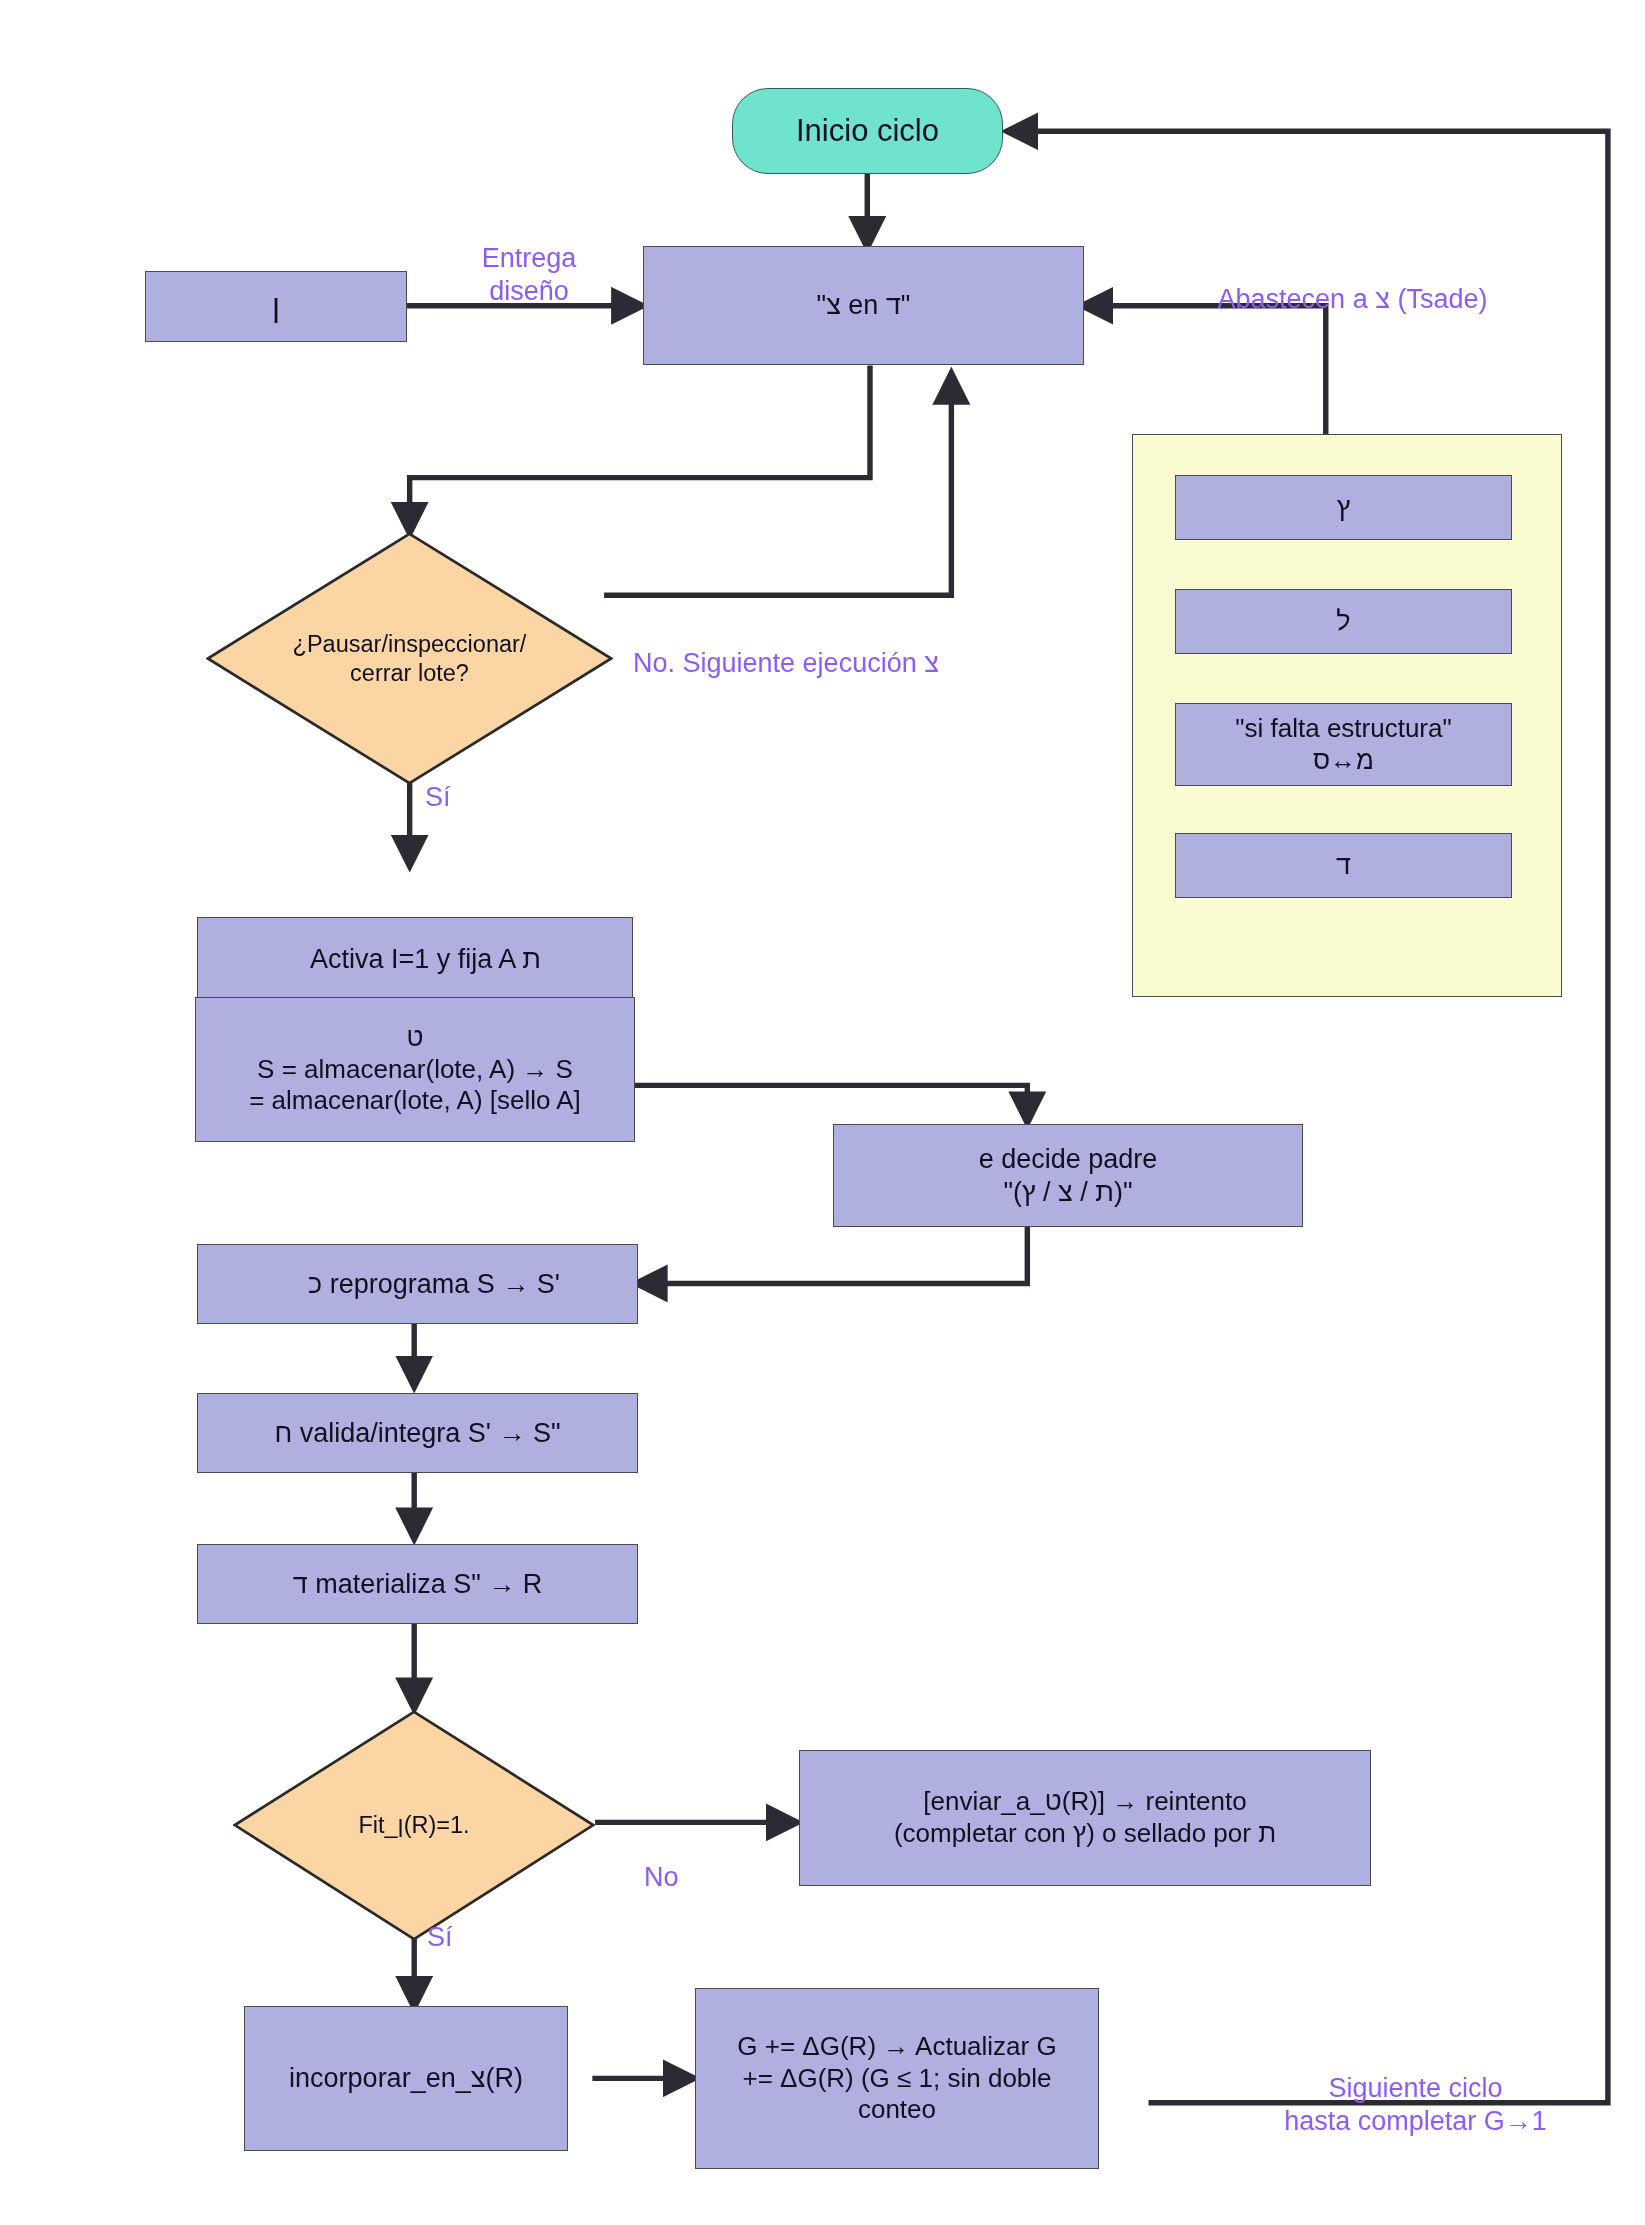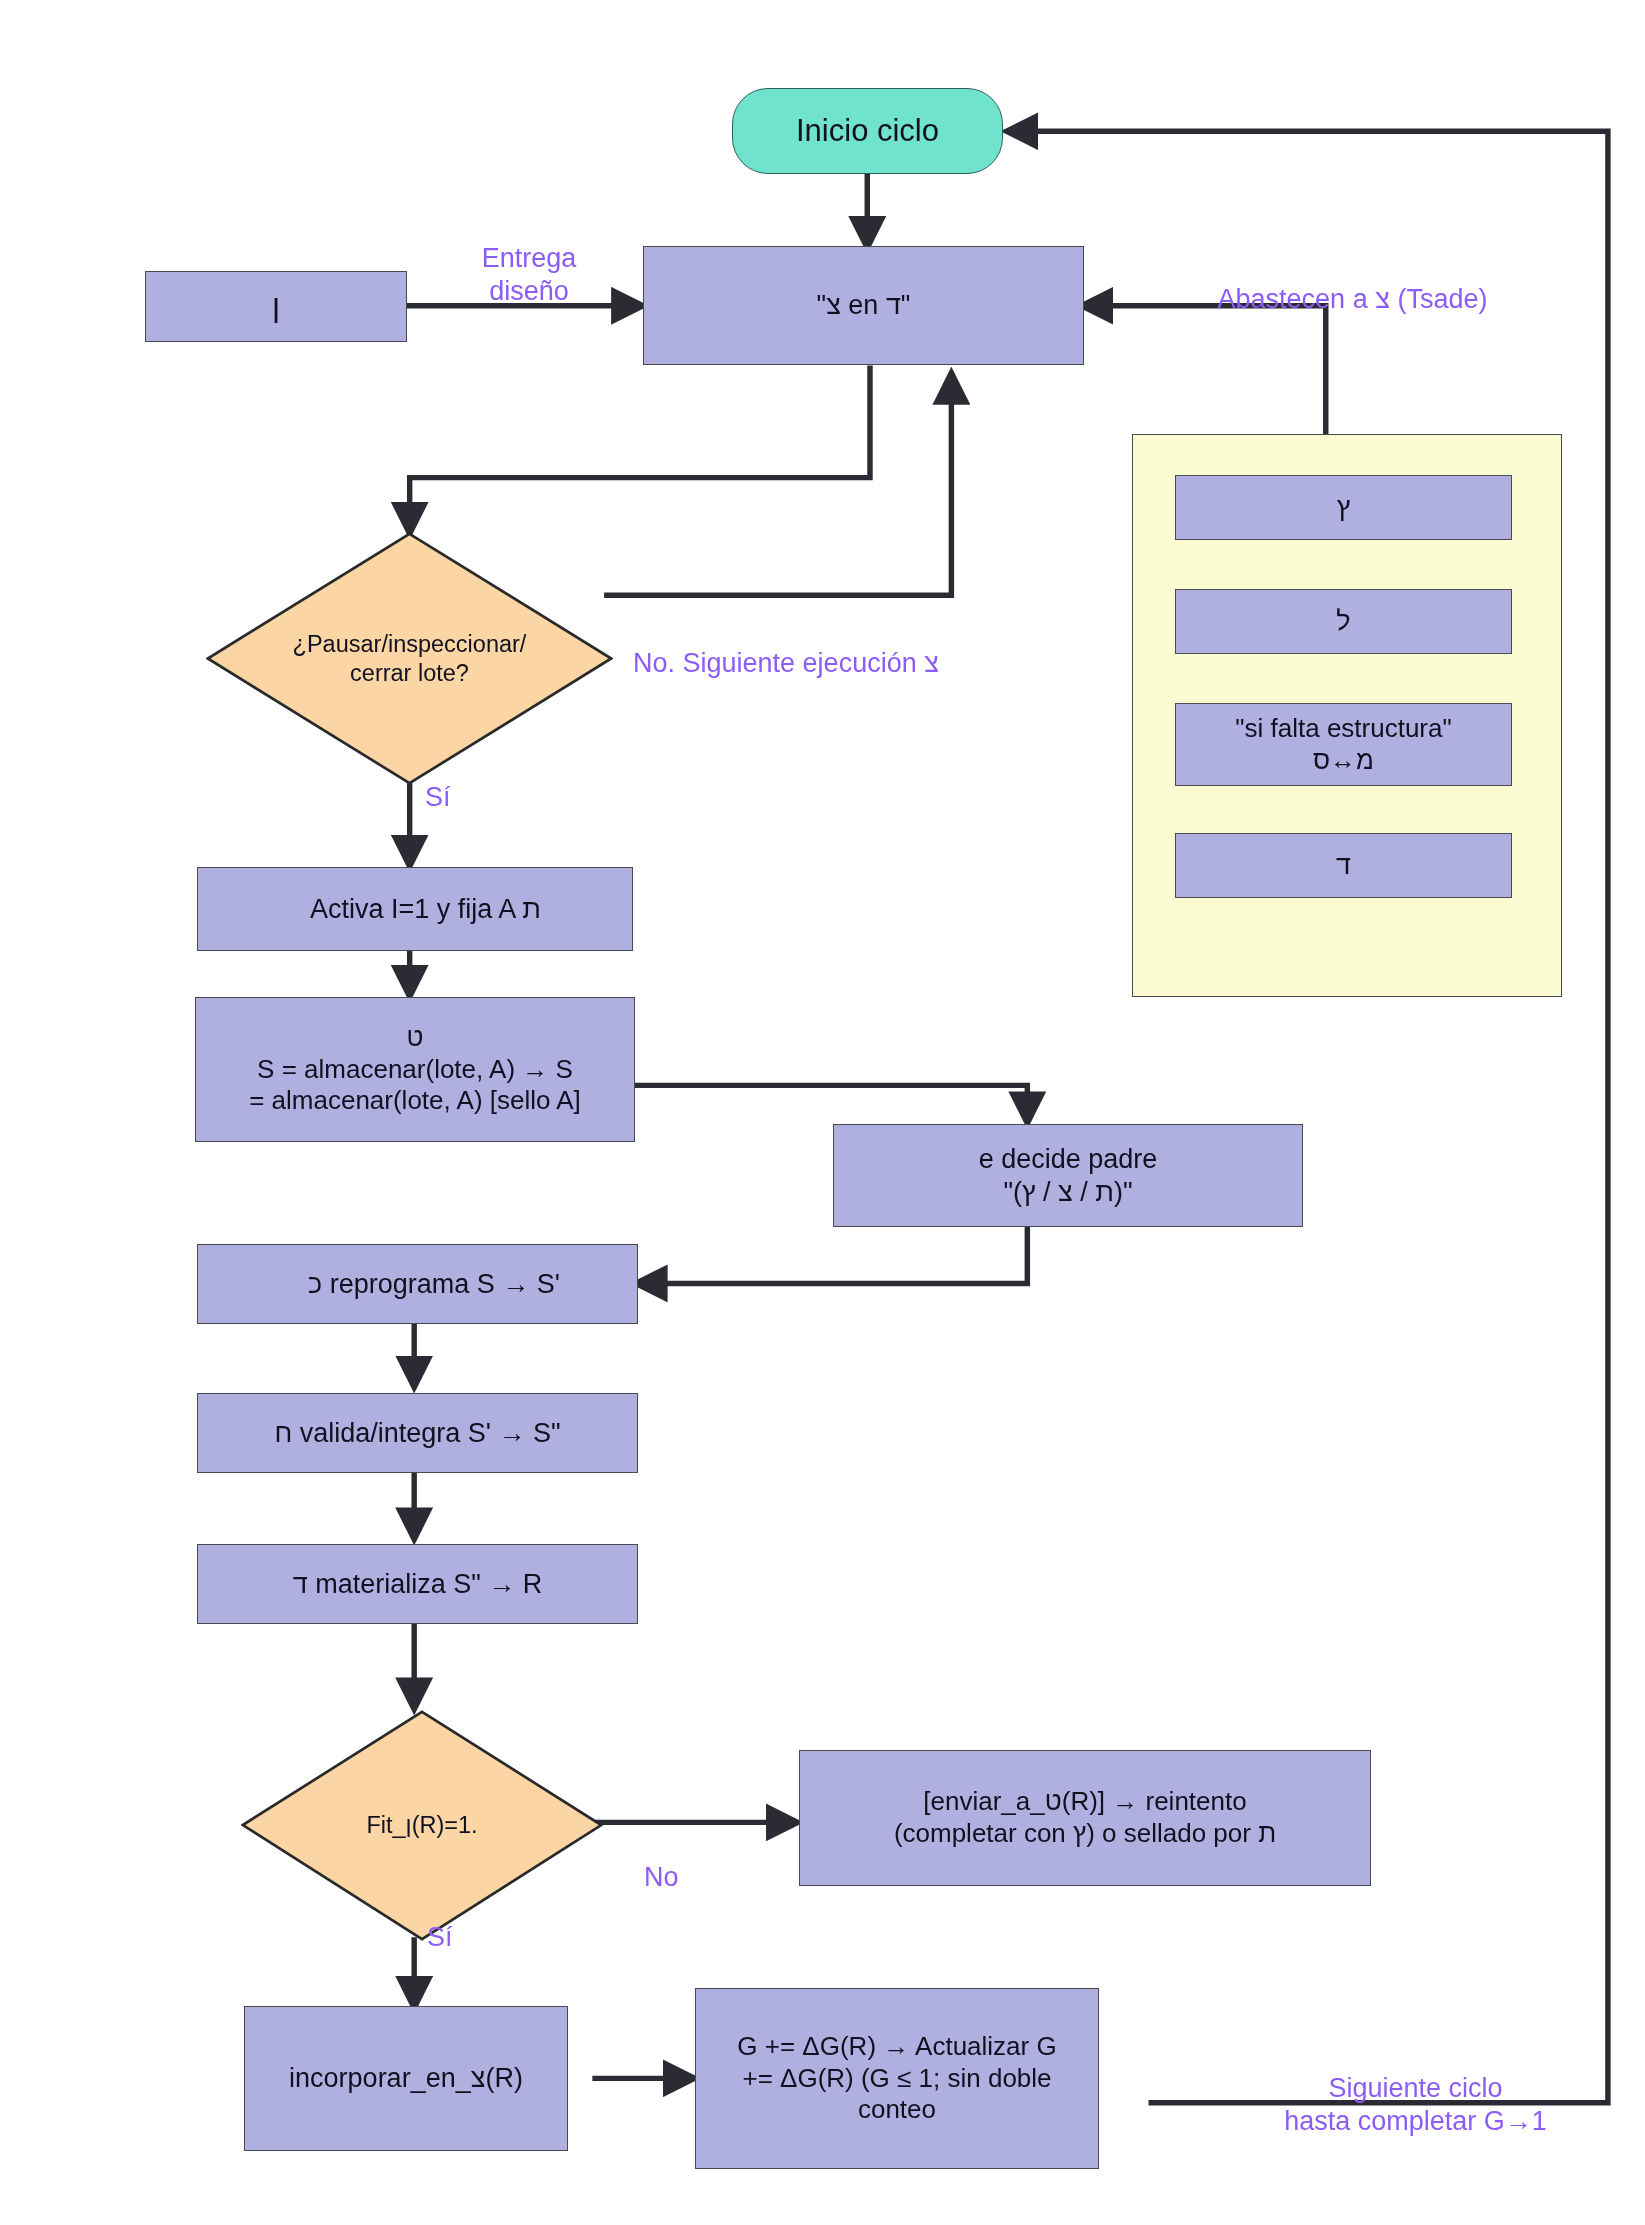--- a/index.html
+++ b/index.html
@@ -78,21 +78,21 @@
   </div>
 
   <div class="dec f26" style="left:206px;top:532px;width:407px;height:253px;">
     <svg class="dshape" viewBox="0 0 450 280" preserveAspectRatio="none">
       <polygon points="225,2 448,140 225,278 2,140" fill="#fbd6a4" stroke="#2a2a2a" stroke-width="3"></polygon>
     </svg>
     <span class="dtext ml">¿Pausar/inspeccionar/
 cerrar lote?</span>
   </div>
 
-  <div class="node proc f30" style="left:197px;top:867px;width:436px;height:84px;padding-left:21px;">
+  <div class="node proc f30" style="left:197px;top:917px;width:436px;height:84px;padding-left:21px;">
     <span>Activa I=1 y fija A ת</span>
   </div>
 
   <div class="node proc f29 ml" style="left:195px;top:997px;width:440px;height:145px;">
     <span>ט
 S = almacenar(lote, A) → S
 = almacenar(lote, A) [sello A]</span>
   </div>
 
   <div class="node proc f30 ml" style="left:833px;top:1124px;width:470px;height:103px;">
@@ -105,21 +105,21 @@
   </div>
 
   <div class="node proc f30" style="left:197px;top:1393px;width:441px;height:80px;">
     <span>ח valida/integra S' → S"</span>
   </div>
 
   <div class="node proc f30" style="left:197px;top:1544px;width:441px;height:80px;">
     <span>ד materializa S" → R</span>
   </div>
 
-  <div class="dec f26" style="left:241px;top:1710px;width:362px;height:231px;">
+  <div class="dec f26" style="left:233px;top:1710px;width:362px;height:231px;">
     <svg class="dshape" viewBox="0 0 400 255" preserveAspectRatio="none">
       <polygon points="200,2 398,127 200,253 2,127" fill="#fbd6a4" stroke="#2a2a2a" stroke-width="3"></polygon>
     </svg>
     <span class="dtext">Fit_ן(R)=1.</span>
   </div>
 
   <div class="node proc f29 ml" style="left:799px;top:1750px;width:572px;height:136px;justify-content:center;">
     <span>[enviar_a_ט(R)]  → reintento
 (completar con ץ) o sellado por ת</span>
   </div>

